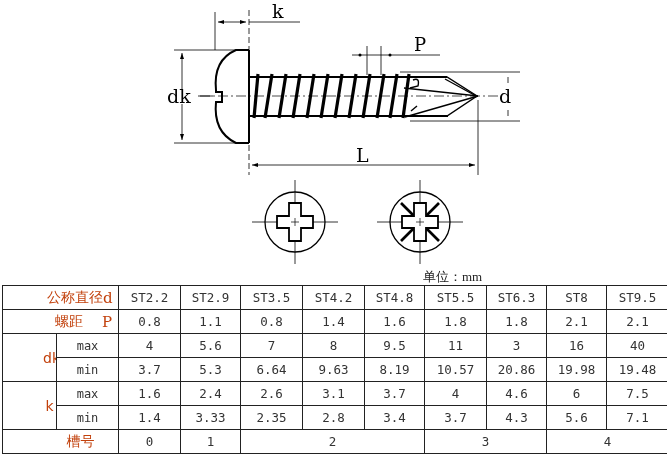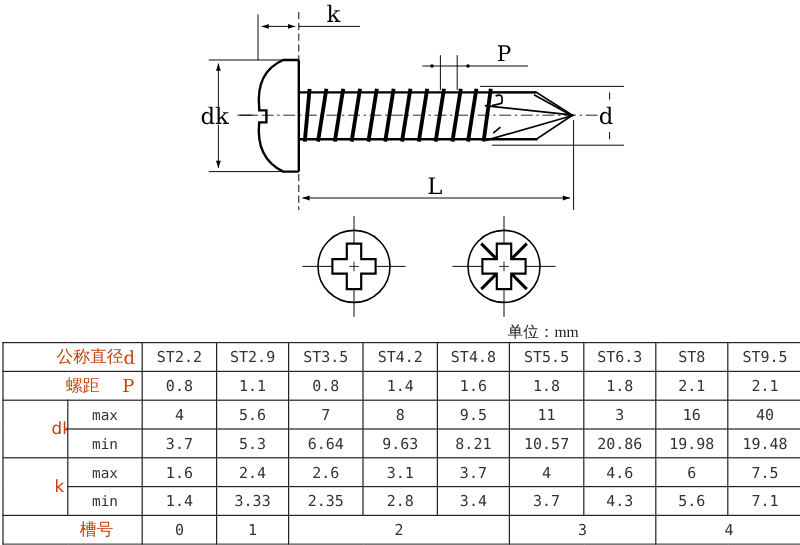--- a/index.html
+++ b/index.html
@@ -181,21 +181,21 @@
     <td>3</td>
     <td>16</td>
     <td>40</td>
   </tr>
   <tr>
     <td class="sub">min</td>
     <td>3.7</td>
     <td>5.3</td>
     <td>6.64</td>
     <td>9.63</td>
-    <td>8.21</td>
+    <td>8.19</td>
     <td>10.57</td>
     <td>20.86</td>
     <td>19.98</td>
     <td>19.48</td>
   </tr>
   <tr>
     <td class="lbl bigsym" rowspan="2">k</td>
     <td class="sub">max</td>
     <td>1.6</td>
     <td>2.4</td>

